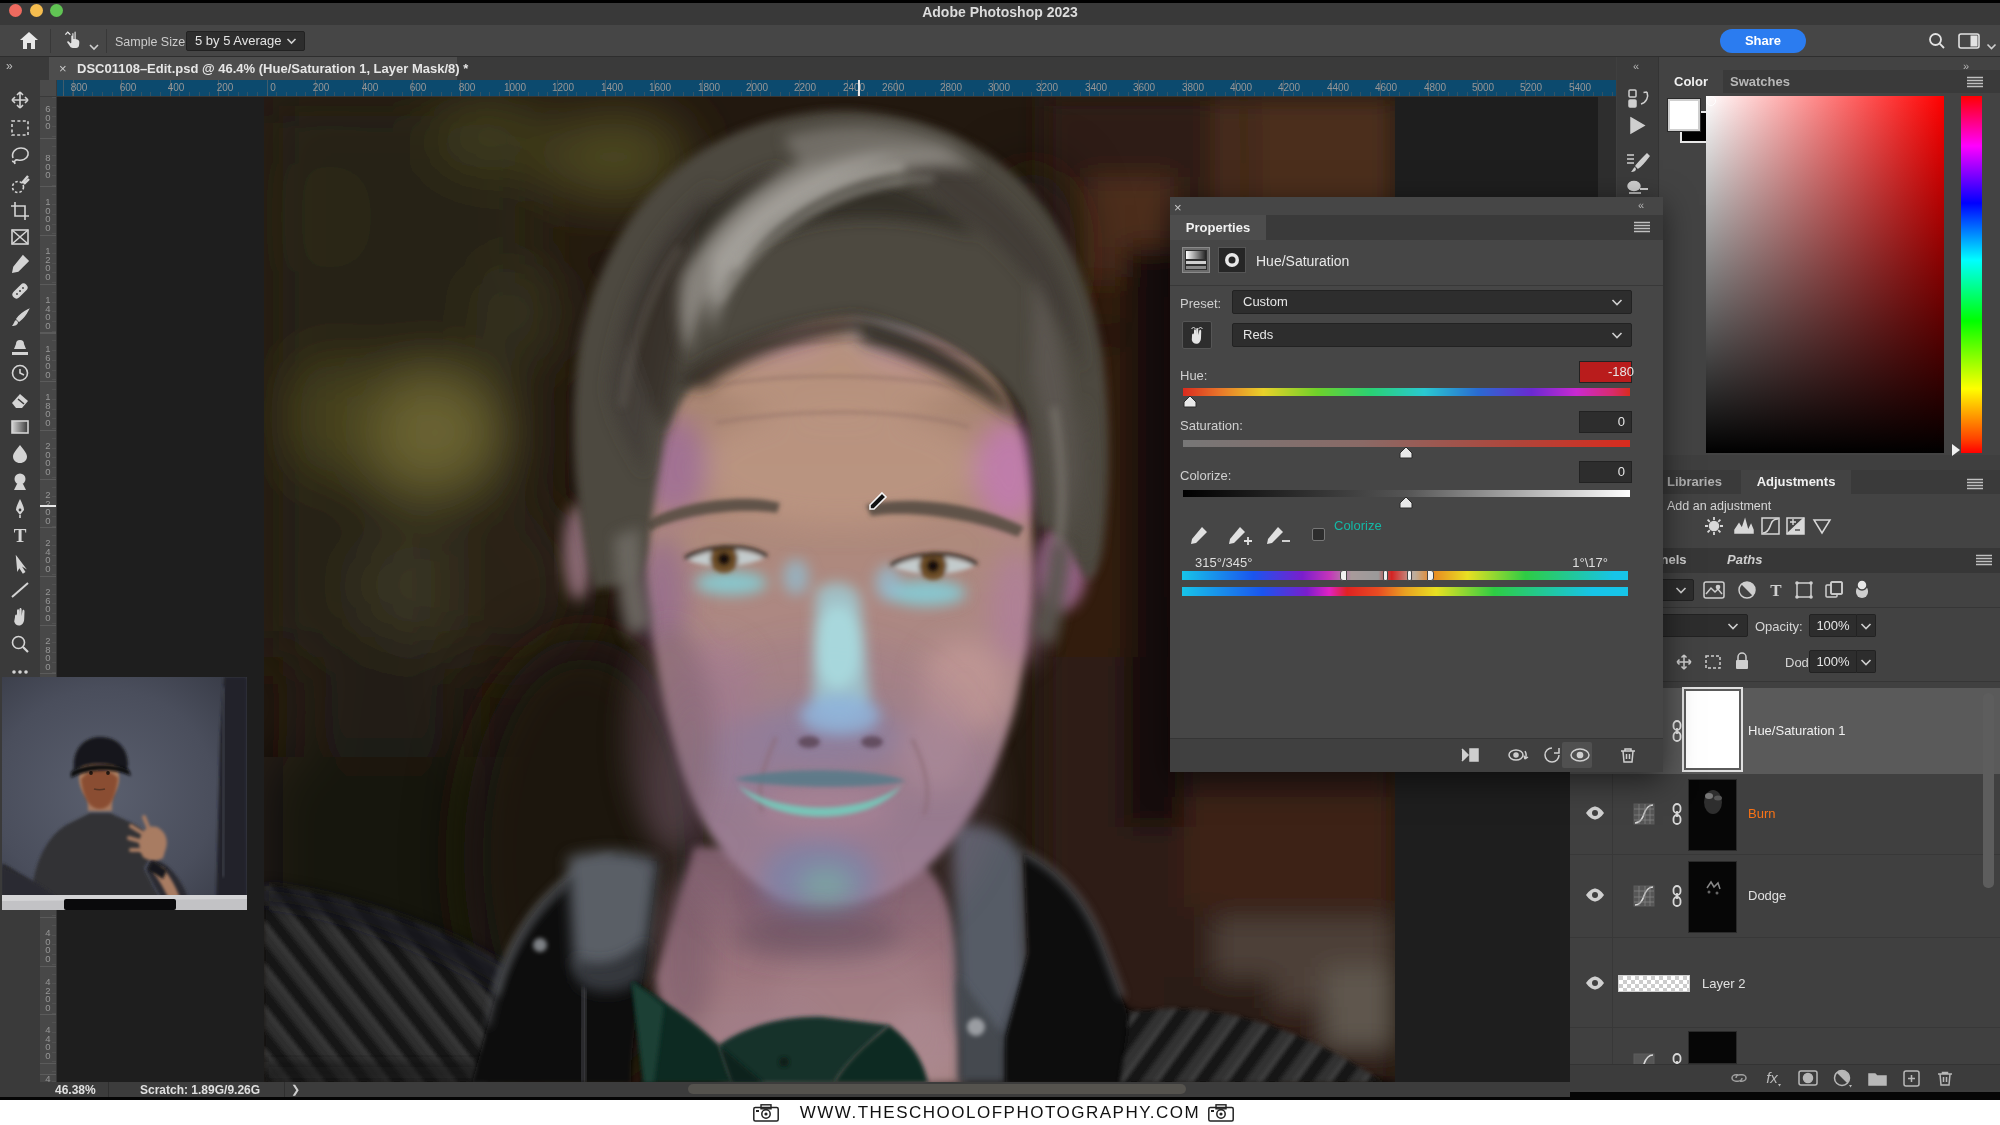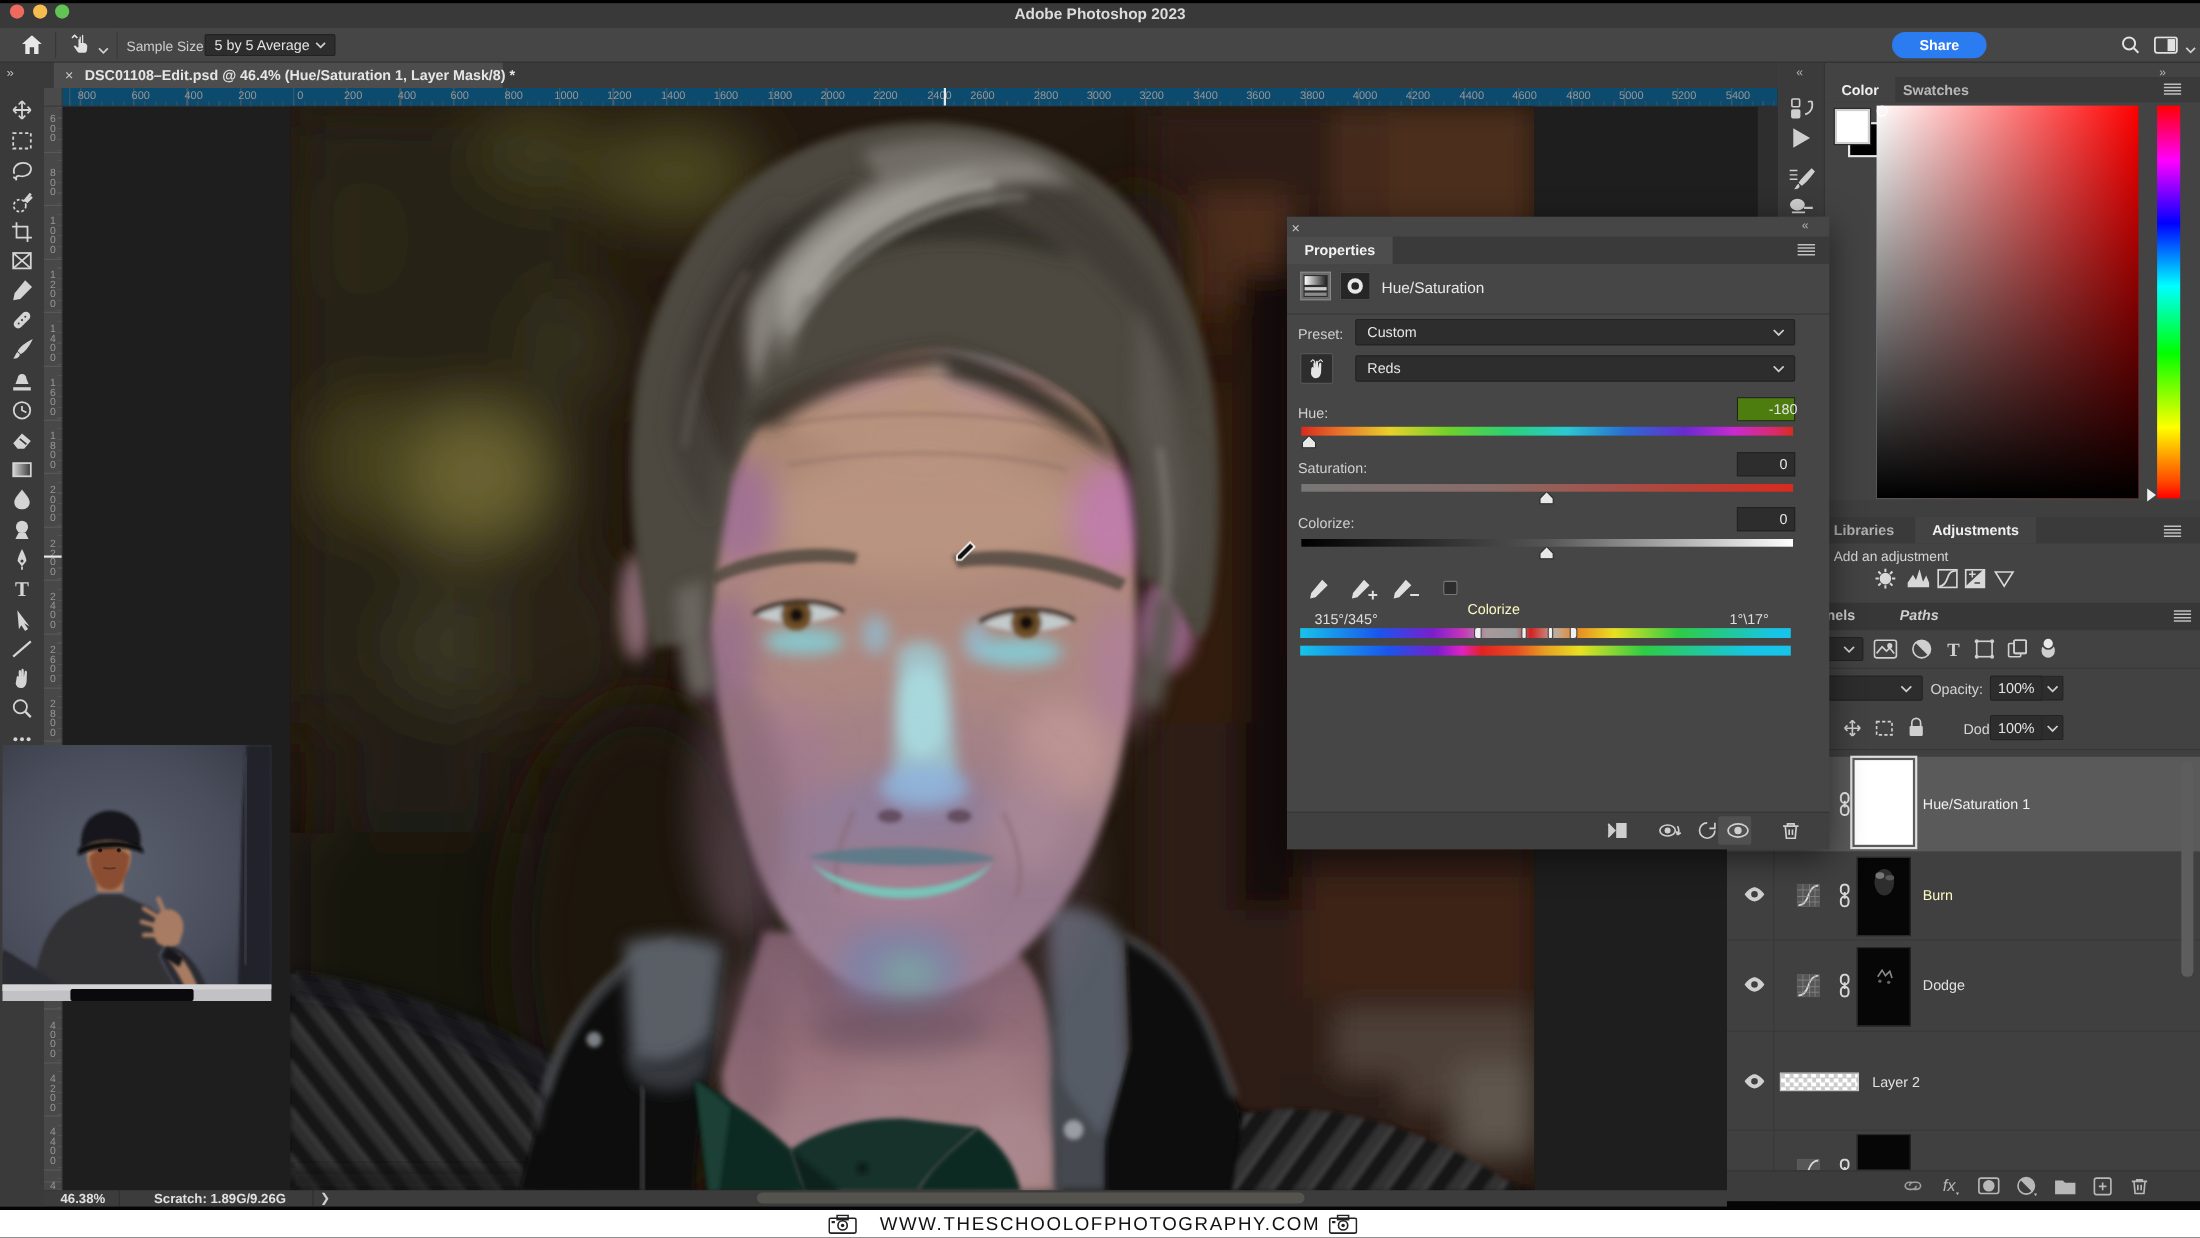--- a/index.html
+++ b/index.html
@@ -819,21 +819,21 @@
           <rect x="3.5" y="12" width="7" height="9" rx="3.5"></rect>
           <path d="M7 8 V14"></path>
         </svg></div>
     <div class="abs" style="left:118px;top:231px;width:49px;height:72px;background:#060606;border:1px solid #2a2a2a;">
       <svg width="49" height="72" viewBox="0 0 49 72">
           <ellipse cx="24" cy="22" rx="9" ry="12" fill="#2e2e2e"></ellipse>
           <ellipse cx="20" cy="16" rx="4" ry="3" fill="#777"></ellipse>
           <ellipse cx="29" cy="18" rx="4" ry="2.5" fill="#555"></ellipse>
         </svg>
     </div>
-    <div class="abs" style="left:178px;top:258px;color:#fef9c3;">Burn</div>
+    <div class="abs" style="left:178px;top:258px;color:#f97316;">Burn</div>
 
     <div class="abs" style="left:0;top:307px;width:430px;height:83px;border-bottom:1px solid #383838;"></div>
     <div class="abs" style="left:15px;top:340px;width:20px;height:14px;"><svg width="20" height="14" viewBox="0 0 20 14">
           <path d="M1 7 C4 2.5 8 0.5 10 0.5 C12 0.5 16 2.5 19 7 C16 11.5 12 13.5 10 13.5 C8 13.5 4 11.5 1 7 Z" fill="#d0d0d0"></path>
           <circle cx="10" cy="7" r="3" fill="#404040"></circle>
         </svg></div>
     <div class="abs" style="left:63px;top:337px;width:22px;height:22px;"><svg width="22" height="22" viewBox="0 0 22 22">
           <rect x="1" y="1" width="20" height="20" fill="#9a9a9a" opacity="0.25" stroke="#b0b0b0"></rect>
           <path d="M2 20 C8 20 10 14 11 11 C12 8 14 2 20 2" stroke="#d8d8d8" fill="none" stroke-width="1.6"></path>
           <path d="M6 1 V21 M12 1 V21 M17 1 V21 M1 6 H21 M1 12 H21 M1 17 H21" stroke="#888" stroke-width="0.7"></path>
@@ -955,21 +955,21 @@
           </g>
         </svg>
     </div>
     <div class="abs" style="left:62px;top:126px;width:400px;height:24px;background:#2d2d2d;border:1px solid #222;border-radius:2px;line-height:22px;padding-left:10px;color:#e6e6e6;">Reds
       <svg width="12" height="8" viewBox="0 0 12 8" style="position:absolute;right:8px;top:8px;">
           <path d="M1.5 1 L6 5.5 L10.5 1" stroke="#cfcfcf" stroke-width="1.6" fill="none"></path>
         </svg>
     </div>
 
     <div class="abs" style="left:10px;top:171px;color:#cfcfcf;">Hue:</div>
-    <div class="abs" style="left:409px;top:164px;width:53px;height:22px;background:#4d7c0f;border:1px solid #222;text-align:right;line-height:20px;padding-right:6px;color:#e6e6e6;padding-left:28px;">-180</div>
+    <div class="abs" style="left:409px;top:164px;width:53px;height:22px;background:#b91c1c;border:1px solid #222;text-align:right;line-height:20px;padding-right:6px;color:#e6e6e6;padding-left:28px;">-180</div>
     <div class="abs" style="left:13px;top:191px;width:447px;height:8px;background:linear-gradient(90deg,#d92b1e 0%,#e8742a 8%,#e8d12a 18%,#6fd12a 30%,#2ad174 42%,#2ac9d1 54%,#2a6bd1 66%,#6a2ad1 78%,#c92ad1 88%,#d92b6e 96%,#d92b1e 100%);"></div>
     <div class="abs" style="left:13px;top:199px;width:14px;height:12px;">
       <svg width="14" height="12" viewBox="0 0 14 12">
           <path d="M7 0 L13 6 L13 11 L1 11 L1 6 Z" fill="#e8e8e8" stroke="#2a2a2a"></path>
         </svg>
     </div>
 
     <div class="abs" style="left:10px;top:221px;color:#cfcfcf;">Saturation:</div>
     <div class="abs" style="left:409px;top:214px;width:53px;height:22px;background:#2d2d2d;border:1px solid #222;text-align:right;line-height:20px;padding-right:6px;color:#e6e6e6;">0</div>
     <div class="abs" style="left:13px;top:243px;width:447px;height:7px;background:linear-gradient(90deg,#777 0%,#8a6a66 40%,#b0453a 75%,#d92b1e 100%);"></div>
@@ -993,21 +993,21 @@
         <g fill="#e0e0e0">
             <path d="M14 2 L19 7 L8 18 L3 19 L4 14 Z M13 5 l3 3"></path>
         <path d="M52 2 L57 7 L46 18 L41 19 L42 14 Z"></path>
             <path d="M56 16 h8 M60 12 v8" stroke="#e0e0e0" stroke-width="1.8"></path>
         <path d="M90 2 L95 7 L84 18 L79 19 L80 14 Z"></path>
             <path d="M94 16 h8" stroke="#e0e0e0" stroke-width="1.8"></path>
           </g>
       </svg>
     </div>
     <div class="abs" style="left:142px;top:331px;width:13px;height:13px;background:#2d2d2d;border:1px solid #777;border-radius:2px;"></div>
-    <div class="abs" style="left:164px;top:349px;color:#fef9c3;">Colorize</div>
+    <div class="abs" style="left:164px;top:321px;color:#14b8a6;">Colorize</div>
 
     <div class="abs" style="left:25px;top:358px;color:#dedede;">315°/345°</div>
     <div class="abs" style="left:370px;top:358px;width:68px;text-align:right;color:#dedede;">1°\17°</div>
 
     <div class="abs" style="left:12px;top:374px;width:446px;height:9px;background:linear-gradient(90deg,#17c4e8 0%,#1a55ee 16%,#7a1ecc 27%,#c434ba 33%,#a89a9a 38%,#9a9a9a 44%,#d42222 47%,#bcaFa0 52%,#e88522 56%,#e8e022 64%,#2ecc44 77%,#17c4e8 97%);"></div>
     <div class="abs" style="left:12px;top:390px;width:446px;height:9px;background:linear-gradient(90deg,#17c4e8 0%,#1a55ee 18%,#7a1ecc 28%,#e022c4 33%,#e02222 37%,#e84c22 44%,#e8a022 50%,#e8e022 57%,#2ecc44 70%,#17c4e8 92%);"></div>
     <div class="abs" style="left:170px;top:373px;width:7px;height:11px;background:#f0f0f0;border-radius:3px 0 0 3px;border:1px solid #444;"></div>
     <div class="abs" style="left:213px;top:373px;width:5px;height:11px;background:#f0f0f0;border-radius:2px;border:1px solid #444;"></div>
     <div class="abs" style="left:237px;top:373px;width:5px;height:11px;background:#f0f0f0;border-radius:2px;border:1px solid #444;"></div>
     <div class="abs" style="left:257px;top:373px;width:7px;height:11px;background:#f0f0f0;border-radius:0 3px 3px 0;border:1px solid #444;"></div>

